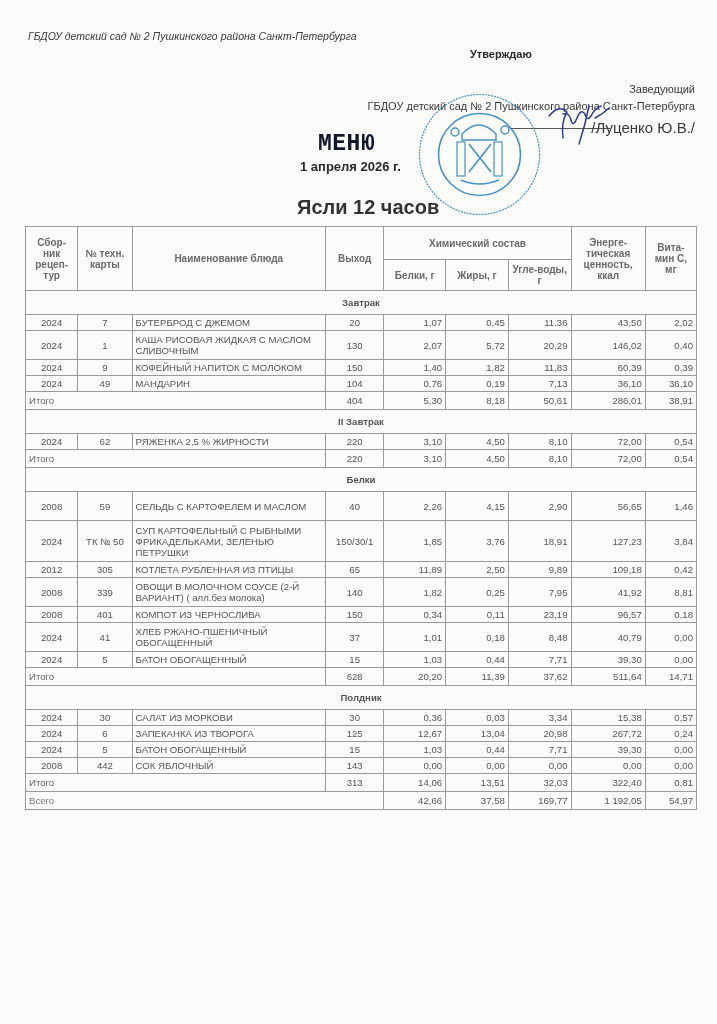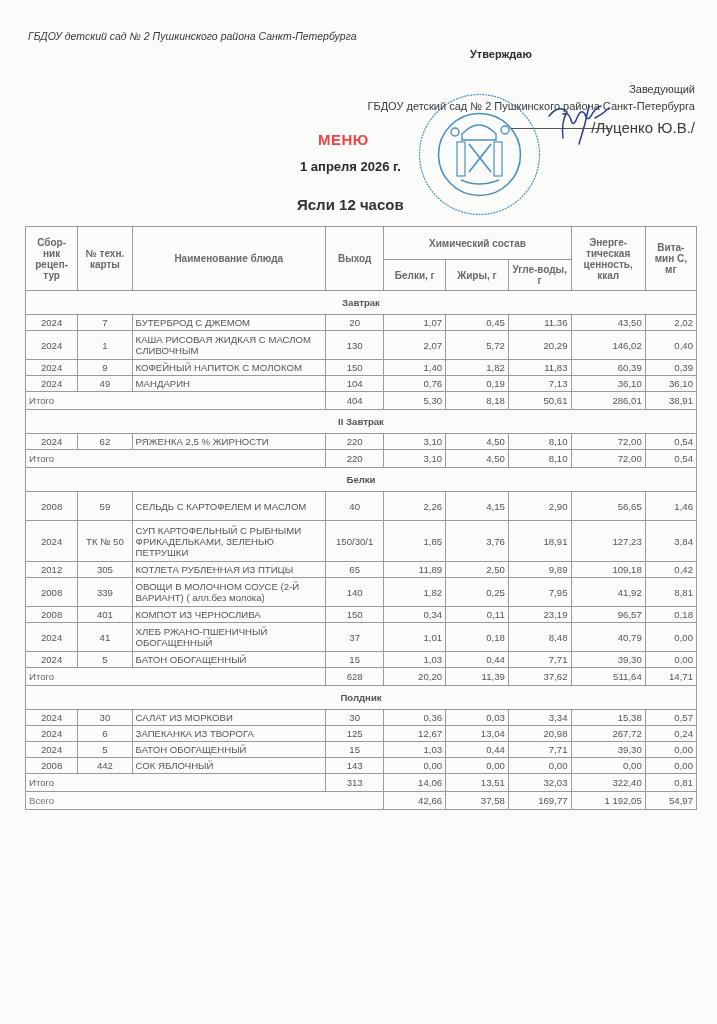--- a/index.html
+++ b/index.html
@@ -4,23 +4,23 @@
 <style>
   html, body { margin:0; padding:0; background:#fbfbf9; }
   body { width:717px; height:1024px; position:relative; overflow:hidden;
          font-family:"Liberation Sans", "DejaVu Sans", sans-serif; color:#2b2b2b; }
   .org-top { position:absolute; left:28px; top:30px; font-size:10.5px; font-style:italic; color:#3a3a3a; }
   .approve { position:absolute; left:470px; top:48px; font-size:11px; font-weight:bold; color:#2a2a2a; }
   .head-pos { position:absolute; right:22px; top:83px; font-size:11px; color:#3a3a3a; text-align:center; }
   .head-org { position:absolute; right:22px; top:100px; font-size:11px; color:#3a3a3a; text-align:right; }
   .head-name { position:absolute; right:22px; top:119px; font-size:15px; color:#3a3a3a; text-align:right; }
   .sig-line { position:absolute; left:510px; top:128px; width:100px; border-top:1px solid #555; }
-  .title { position:absolute; left:318px; top:131px; font-family:Liberation Sans, sans-serif; font-size:15px; font-weight:bold; color:#ef4444; letter-spacing:0.5px; }
+  .title { position:absolute; left:318px; top:131px; font-family:Liberation Mono, monospace; font-size:23px; font-weight:bold; color:#0f172a; letter-spacing:0.5px; }
   .date { position:absolute; left:300px; top:159px; font-size:13px; font-weight:bold; color:#2a2a2a; }
-  .group { position:absolute; left:297px; top:196px; font-size:15px; font-weight:bold; color:#333; }
+  .group { position:absolute; left:297px; top:196px; font-size:20px; font-weight:bold; color:#333; }
   .stamp { position:absolute; left:417px; top:92px; width:125px; height:125px; }
   .signature { position:absolute; left:545px; top:100px; width:70px; height:48px; }
 
   table.menu { position:absolute; left:25px; top:226px; width:672px; border-collapse:collapse; table-layout:fixed; }
   table.menu td, table.menu th { border:1px solid #9a9a9a; padding:0 3px; font-size:9.6px; color:#555; line-height:11px; }
   table.menu th { font-weight:bold; color:#6a6a6a; font-size:10px; text-align:center; }
   .hdr-row1 th { height:32px; }
   .hdr-row2 th { height:30px; }
   td.sec { text-align:center; font-weight:bold; font-size:13px; color:#3a3a3a; height:23px; }
   td.c { text-align:center; }

